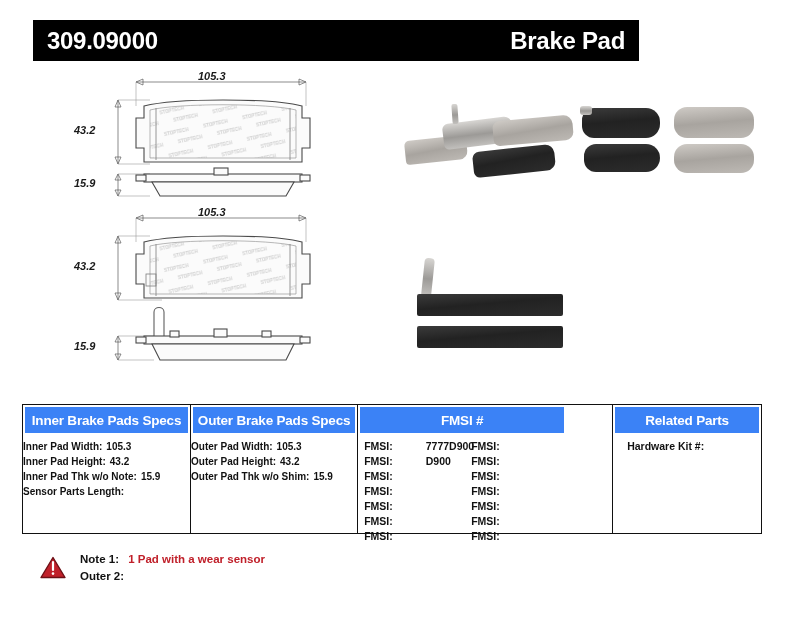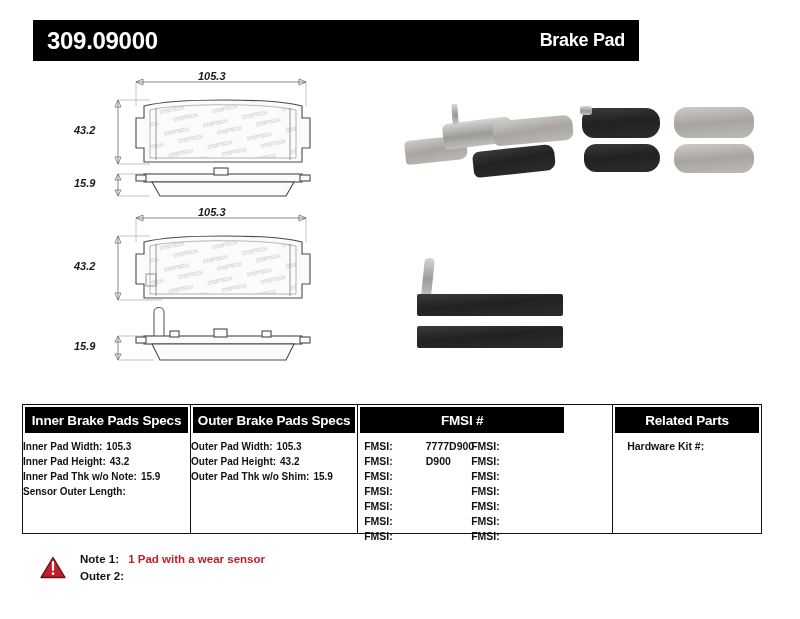--- a/index.html
+++ b/index.html
@@ -18,21 +18,21 @@
     width: 606px; height: 41px;
     background: #000000;
     display: flex; align-items: center; justify-content: space-between;
     padding: 0 14px;
   }
   #part-number {
     color: #ffffff; font-size: 24px; font-weight: bold;
     letter-spacing: -0.3px;
   }
   #product-type {
-    color: #ffffff; font-size: 18px; font-weight: bold;
+    color: #ffffff; font-size: 24px; font-weight: bold;
     letter-spacing: -0.3px;
   }
 
   
   .drawing-area { position: absolute; }
   .dim-label {
     position: absolute; font-size: 11px; font-weight: bold;
     font-style: italic; color: #1a1a1a; white-space: nowrap;
   }
   svg { display: block; overflow: visible; }
@@ -55,21 +55,21 @@
   #spec-table {
     position: absolute; left: 22px; top: 404px;
     width: 740px; height: 130px;
     border: 1px solid #111;
     background: #ffffff;
   }
   .table-cols { display: flex; width: 100%; height: 100%; }
   .tcol { position: relative; height: 100%; }
   .tcol + .tcol { border-left: 1px solid #111; }
   .col-header {
-    background: #000000; color: #fff;
+    background: #3b82f6; color: #fff;
     height: 26px; margin: 2px;
     display: flex; align-items: center; justify-content: center;
     font-size: 13.5px; font-weight: bold; letter-spacing: -0.2px;
   }
   .col-body { padding-top: 4px; }
   .spec-row {
     display: flex; justify-content: flex-start;
     font-size: 10px; font-weight: bold; color: #111;
     line-height: 15px; white-space: nowrap;
   }
@@ -250,21 +250,21 @@
           </div>
           <div class="spec-row">
             <span class="spec-label">Inner Pad Height:</span>
             <span class="spec-value">43.2</span>
           </div>
           <div class="spec-row">
             <span class="spec-label">Inner Pad Thk w/o Note:</span>
             <span class="spec-value">15.9</span>
           </div>
           <div class="spec-row">
-            <span class="spec-label">Sensor Outer Length:</span>
+            <span class="spec-label">Sensor Parts Length:</span>
             <span class="spec-value"></span>
           </div>
         </div>
       </div>
 
       <div class="tcol" style="width:183px;">
         <div class="col-header">Outer Brake Pads Specs</div>
         <div class="col-body">
           <div class="spec-row">
             <span class="spec-label">Outer Pad Width:</span>

